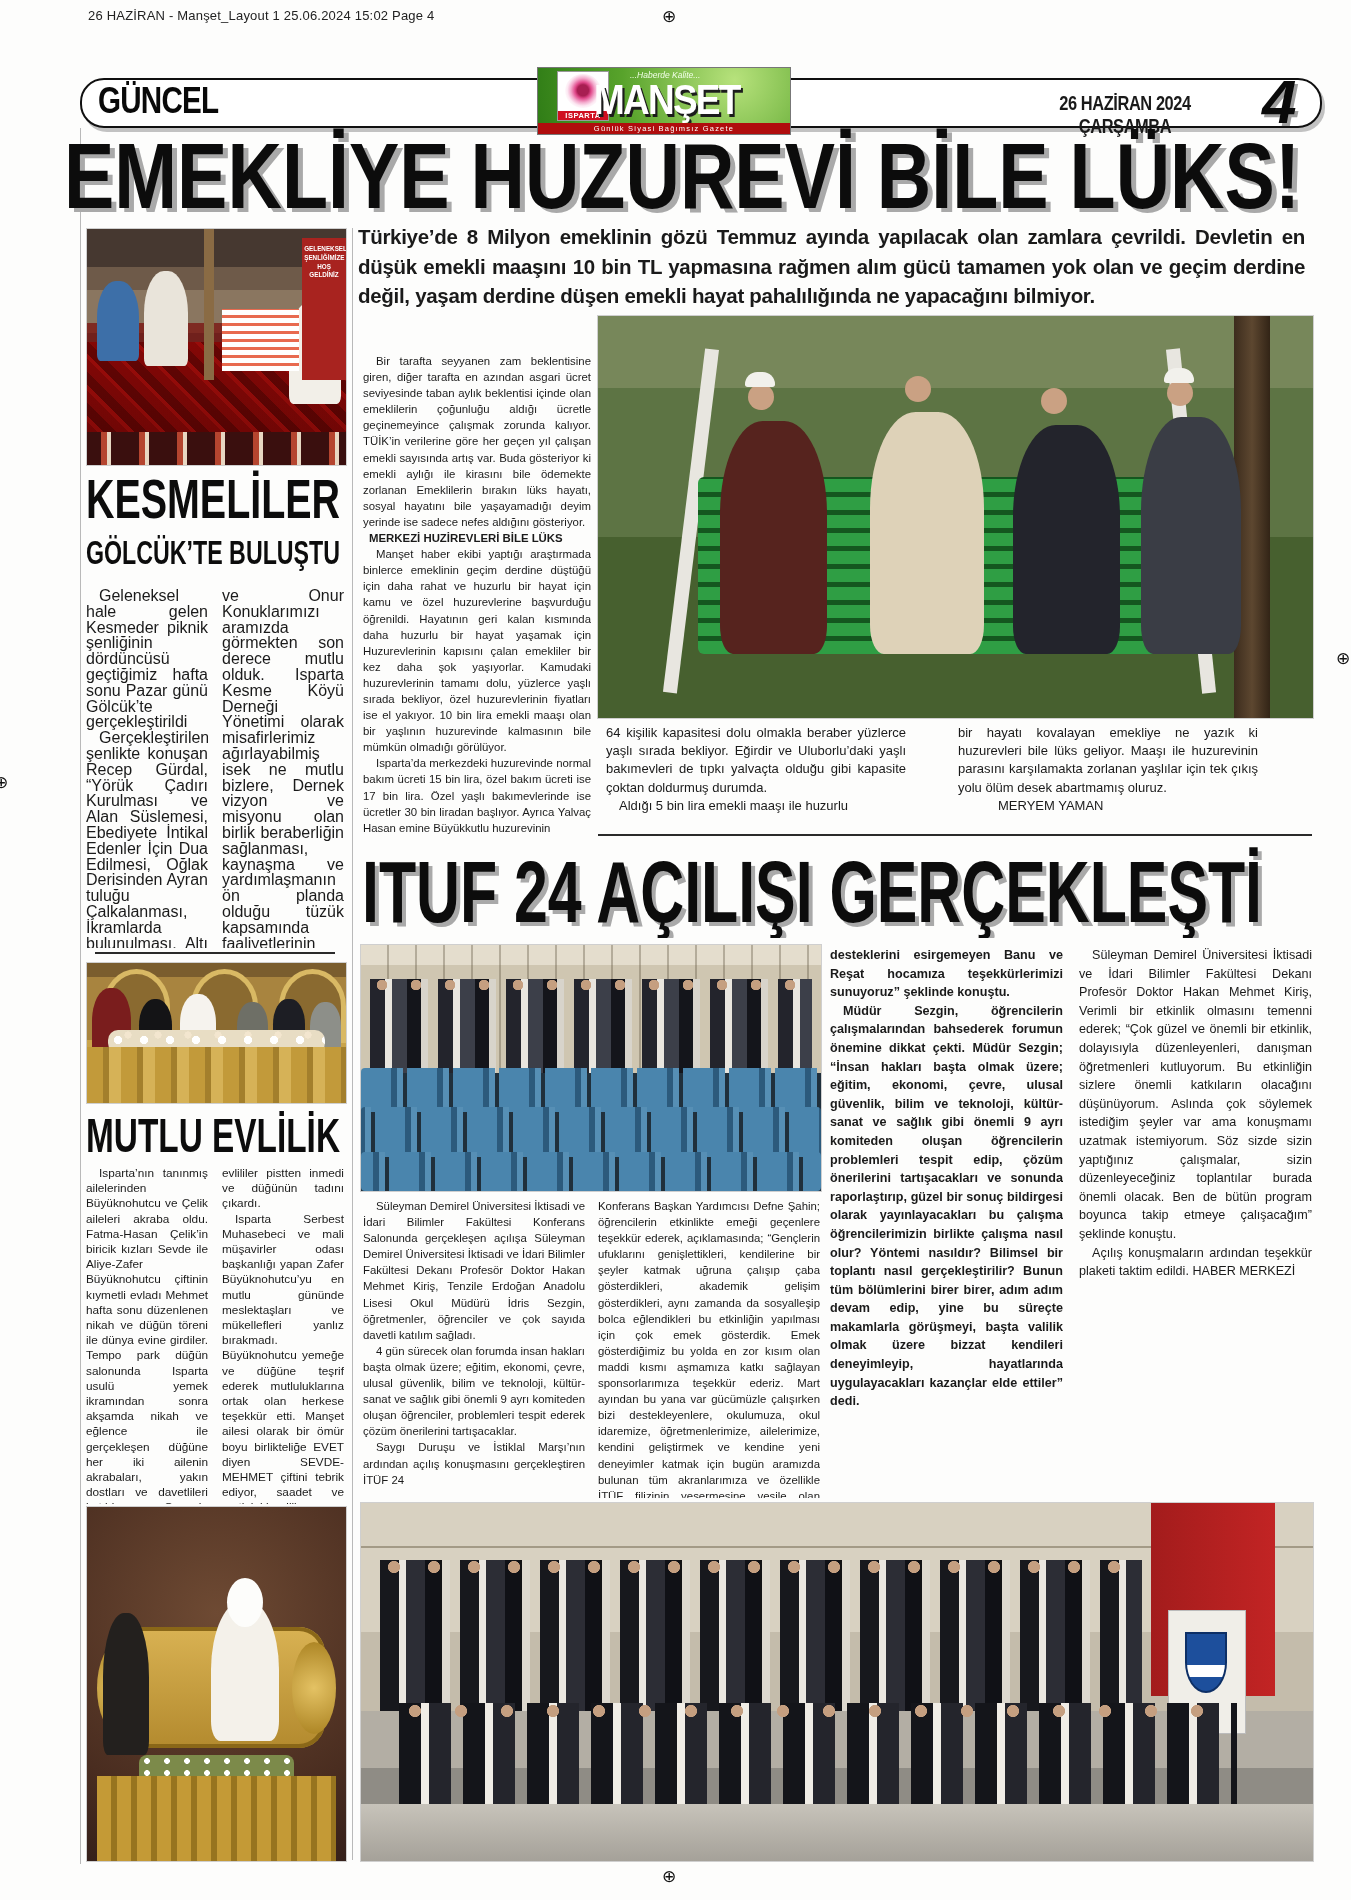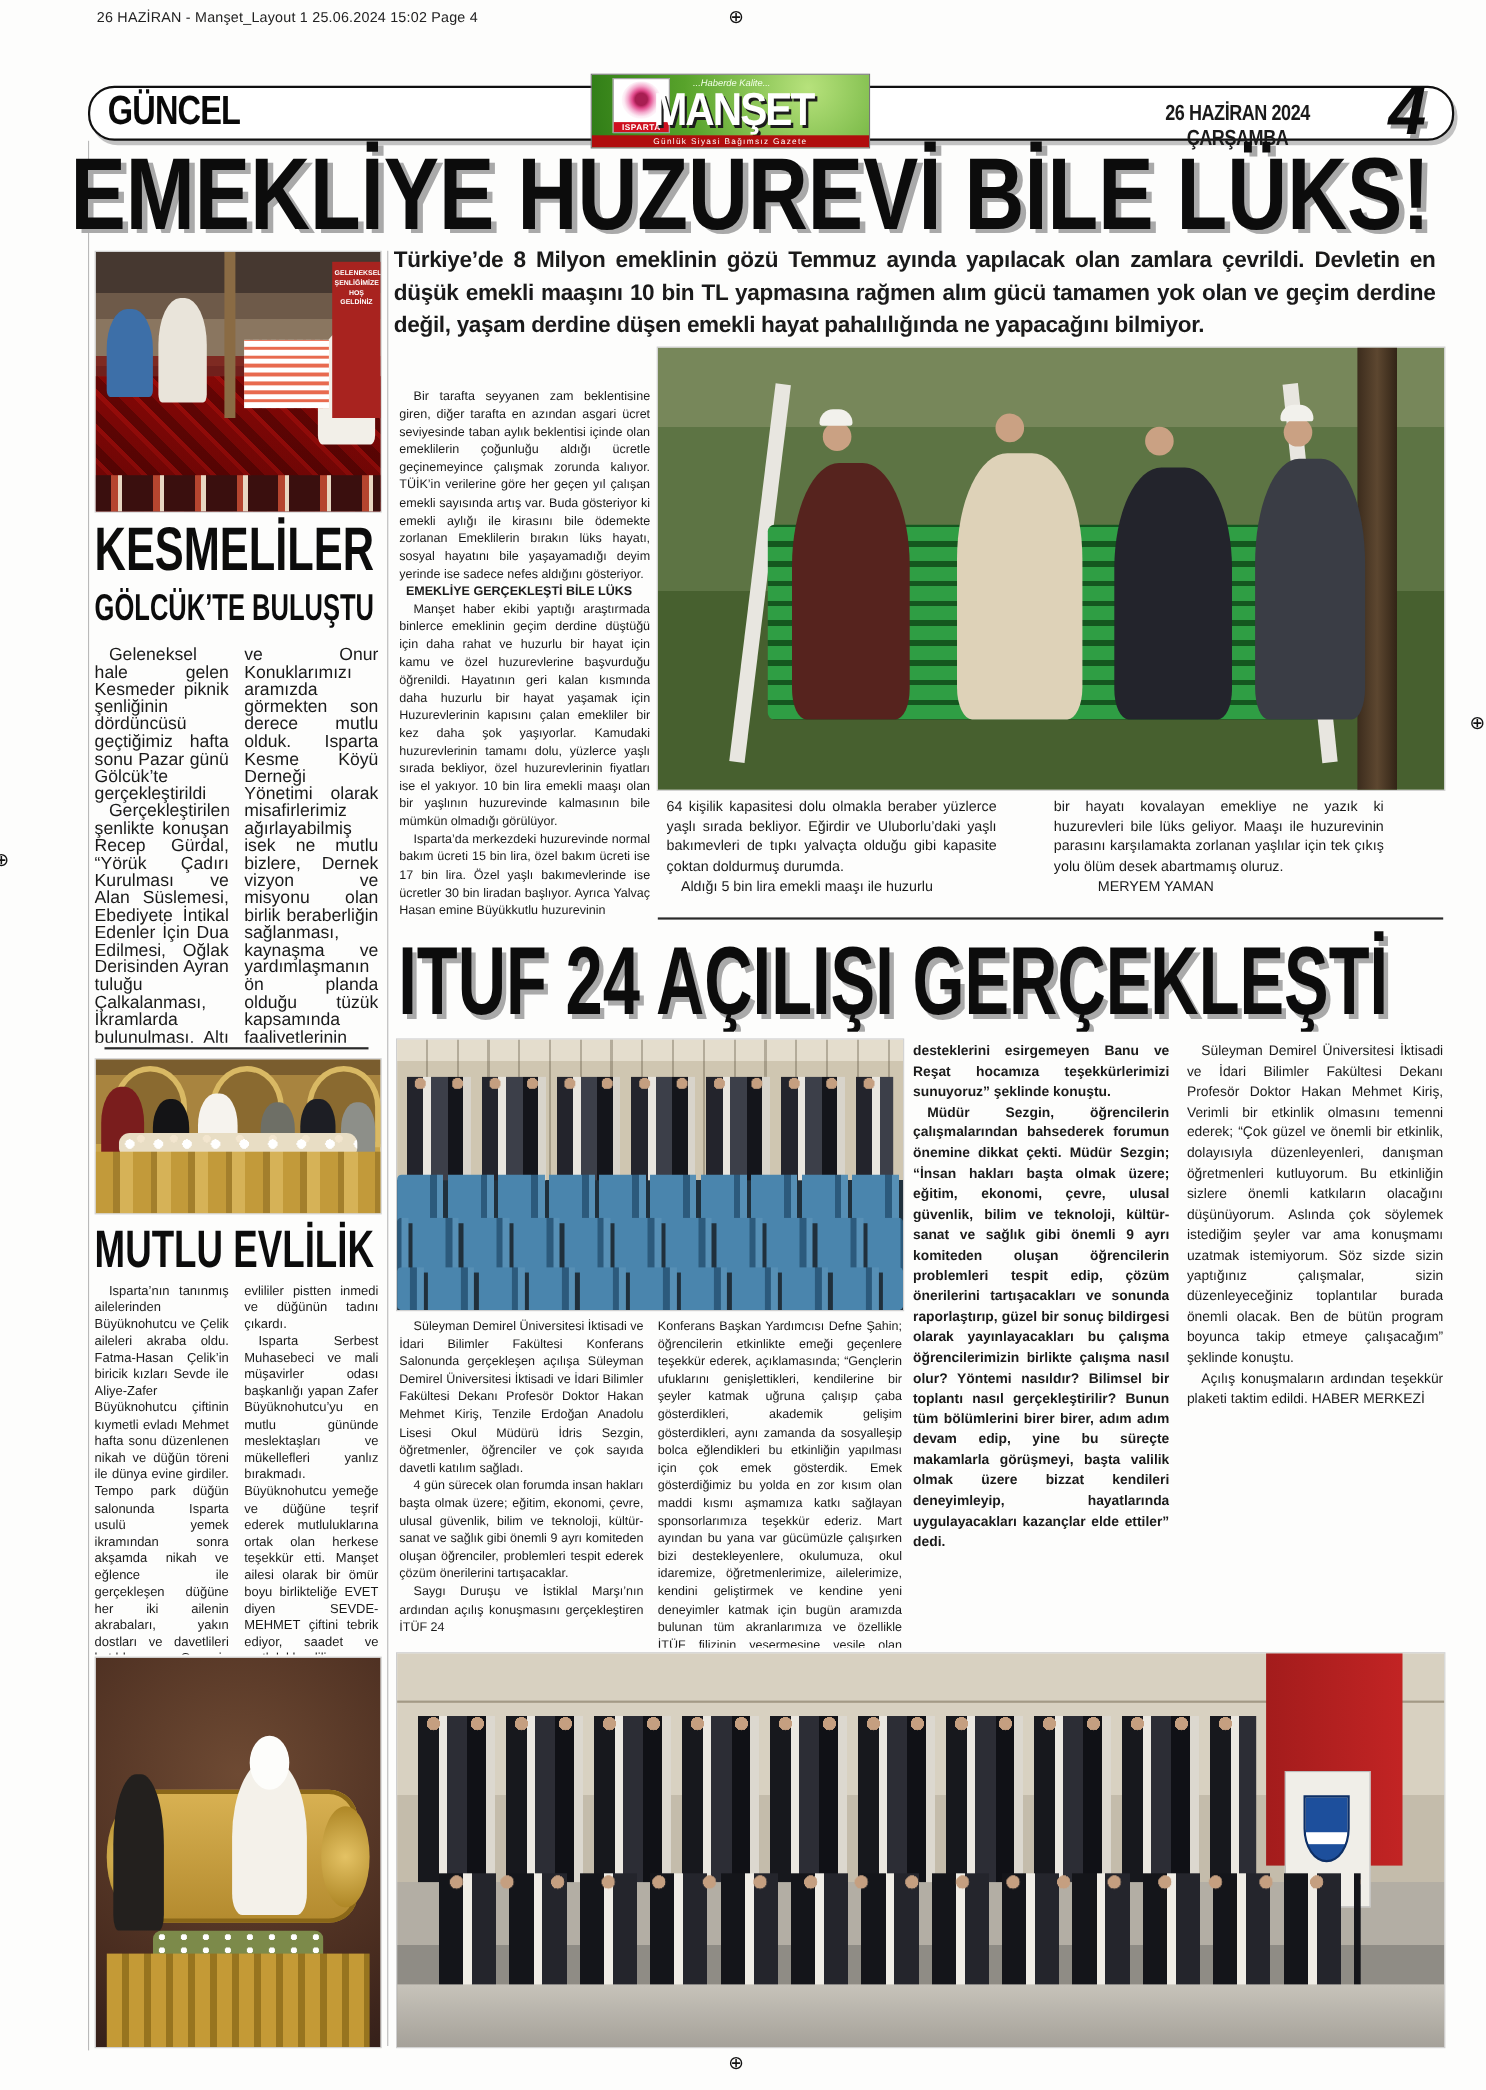--- a/index.html
+++ b/index.html
@@ -227,21 +227,21 @@
     <div class="arm" style="right:4%;top:38%;"></div>
     <div class="bride"></div>
     <div class="veil"></div>
     <div class="guest"></div>
     <div class="flowers"></div>
     <div class="table"></div>
   </div>
 
   <div class="tcol body-md" style="left:363px;top:313px;width:228px;height:524px;margin-top:40px;">
     <p>Bir tarafta seyyanen zam beklentisine giren, diğer tarafta en azından asgari ücret seviyesinde taban aylık beklentisi içinde olan emeklilerin çoğunluğu aldığı ücretle geçinemeyince çalışmak zorunda kalıyor. TÜİK’in verilerine göre her geçen yıl çalışan emekli sayısında artış var. Buda gösteriyor ki emekli aylığı ile kirasını bile ödemekte zorlanan Emeklilerin bırakın lüks hayatı, sosyal hayatını bile yaşayamadığı deyim yerinde ise sadece nefes aldığını gösteriyor.</p>
-    <p class="subhead">EMEKLİYE GERÇEKLEŞTİ BİLE LÜKS</p>
+    <p class="subhead">MERKEZİ HUZİREVLERİ BİLE LÜKS</p>
     <p>Manşet haber ekibi yaptığı araştırmada binlerce emeklinin geçim derdine düştüğü için daha rahat ve huzurlu bir hayat için kamu ve özel huzurevlerine başvurduğu öğrenildi. Hayatının geri kalan kısmında daha huzurlu bir hayat yaşamak için Huzurevlerinin kapısını çalan emekliler bir kez daha şok yaşıyorlar. Kamudaki huzurevlerinin tamamı dolu, yüzlerce yaşlı sırada bekliyor, özel huzurevlerinin fiyatları ise el yakıyor. 10 bin lira emekli maaşı olan bir yaşlının huzurevinde kalmasının bile mümkün olmadığı görülüyor.</p>
     <p>Isparta’da merkezdeki huzurevinde normal bakım ücreti 15 bin lira, özel bakım ücreti ise 17 bin lira. Özel yaşlı bakımevlerinde ise ücretler 30 bin liradan başlıyor. Ayrıca Yalvaç Hasan emine Büyükkutlu huzurevinin</p>
   </div>
 
   <div class="photo ph-bench" style="left:597px;top:315px;width:715px;height:402px;">
     <div class="tree"></div>
     <div class="frameL"></div>
     <div class="frameR"></div>
     <div class="seat"></div>
     <div class="fig" style="left:17%;top:26%;width:15%;height:58%;background:#56231e;"></div>

